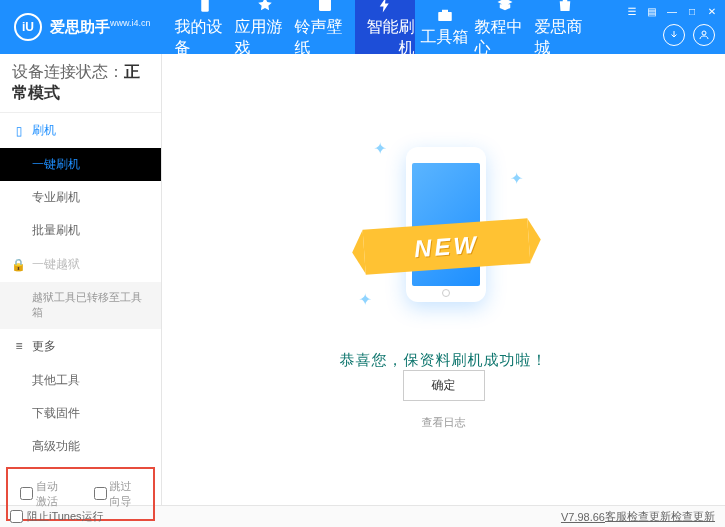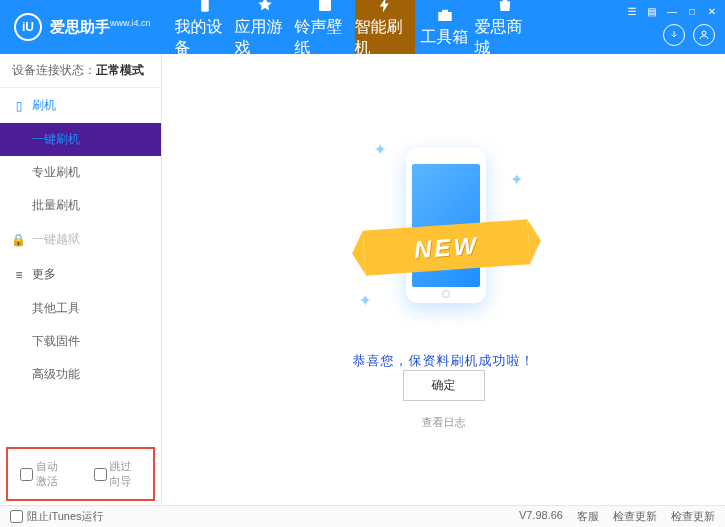--- a/index.html
+++ b/index.html
@@ -5,58 +5,58 @@
 * { margin: 0; padding: 0; box-sizing: border-box; font-family: "Microsoft YaHei", sans-serif; }
 body { width: 725px; height: 527px; background: #fff; overflow: hidden; }
 .header { height: 54px; background: #1e8fff; display: flex; align-items: center; color: #fff; position: relative; }
 .logo-area { display: flex; align-items: center; padding: 0 14px; gap: 8px; }
 .logo-circle { width: 28px; height: 28px; border: 2px solid #fff; border-radius: 50%; display: flex; align-items: center; justify-content: center; font-size: 12px; font-weight: bold; }
 .logo-text { display: flex; flex-direction: row; line-height: 1.1; }
 .logo-title { font-size: 15px; font-weight: bold; }
 .logo-sub { font-size: 9px; opacity: 0.9; }
 .nav { display: flex; height: 100%; margin-left: 10px; }
 .nav-item { width: 60px; display: flex; flex-direction: column; align-items: center; justify-content: center; font-size: 16px; cursor: pointer; gap: 3px; }
-.nav-item.active { background: #a16207; }
+.nav-item.active { background: #1d4ed8; text-align: right; }
 .nav-icon { width: 18px; height: 18px; display: flex; align-items: center; justify-content: center; }
 .nav-icon svg { width: 18px; height: 18px; fill: #fff; }
 .header-right-top { display: flex; gap: 6px; font-size: 10px; }
 .win-btn { width: 14px; height: 14px; cursor: pointer; display: flex; align-items: center; justify-content: center; }
 .header-circles { position: absolute; right: 10px; bottom: 8px; display: flex; gap: 8px; }
 .circle-btn { width: 22px; height: 22px; border: 1.5px solid #fff; border-radius: 50%; display: flex; align-items: center; justify-content: center; cursor: pointer; }
 .circle-btn svg { width: 12px; height: 12px; fill: none; stroke: #fff; stroke-width: 2; }
 .body { display: flex; height: 451px; }
 .sidebar { width: 162px; border-right: 1px solid #e5e5e5; display: flex; flex-direction: column; font-size: 12px; }
-.status-bar { padding: 8px 12px; font-size: 12px; color: #666; border-bottom: 1px solid #eee; }
+.status-bar { padding: 8px 12px; font-size: 16px; color: #666; border-bottom: 1px solid #eee; }
 .status-val { color: #333; font-weight: bold; }
 .side-header { padding: 9px 12px; display: flex; align-items: center; gap: 6px; color: #555; cursor: pointer; }
 .side-header.blue { color: #1e8fff; border-left: 3px solid #1e8fff; margin-left: -3px; }
 .side-icon { width: 14px; height: 14px; display: flex; align-items: center; justify-content: center; }
 .side-item { padding: 8px 12px 8px 32px; color: #666; cursor: pointer; }
-.side-item.active { background: #4c1d95; color: #1e8fff; }
+.side-item.active { background: #000000; color: #1e8fff; }
 .side-note { padding: 8px 12px 8px 32px; background: #f5f5f5; color: #999; font-size: 11px; line-height: 1.4; }
 .side-lock { color: #bbb; }
 .checkbox-row { padding: 10px 12px; border: 2px solid #e74c3c; margin: 4px 6px; display: flex; gap: 26px; font-size: 11px; color: #999; }
 .checkbox-row label { display: flex; align-items: center; gap: 3px; cursor: pointer; }
 .checkbox-row input { cursor: pointer; }
 .main { flex: 1; display: flex; flex-direction: column; align-items: center; justify-content: center; position: relative; }
 .success-img { position: relative; width: 200px; height: 210px; }
 .phone { position: absolute; top: 18px; left: 62px; width: 80px; height: 155px; background: #fff; border-radius: 12px; box-shadow: 0 6px 20px rgba(30,143,255,0.25); }
 .phone-screen { position: absolute; top: 16px; left: 6px; right: 6px; bottom: 16px; background: linear-gradient(135deg,#5bb5ff,#1e8fff); border-radius: 2px; }
 .phone-btn { position: absolute; bottom: 5px; left: 50%; transform: translateX(-50%); width: 8px; height: 8px; border: 1px solid #ccc; border-radius: 50%; }
 .new-ribbon { position: absolute; top: 95px; left: 20px; width: 165px; height: 45px; background: #ffc233; transform: rotate(-4deg); display: flex; align-items: center; justify-content: center; font-size: 24px; font-weight: 900; color: #fff; letter-spacing: 3px; font-style: italic; text-shadow: 1px 1px 0 #e09810; }
 .new-ribbon::before, .new-ribbon::after { content:''; position:absolute; width:0; height:0; border-style:solid; }
 .new-ribbon::before { left:-12px; top:0; border-width: 22.5px 12px 22.5px 0; border-color: transparent #ffc233 transparent transparent; }
 .new-ribbon::after { right:-12px; top:0; border-width: 22.5px 0 22.5px 12px; border-color: transparent transparent transparent #ffc233; }
 .sparkle { position: absolute; color: #8fd4ff; font-size: 16px; }
-.msg { font-size: 13px; color: #1d4ed8; margin-top: 12px; letter-spacing: 1px; }
+.msg { font-size: 15px; color: #0f766e; margin-top: 12px; letter-spacing: 1px; }
 .ok-btn { padding: 6px 28px; border: 1px solid #ccc; background: #fff; font-size: 12px; cursor: pointer; color: #333; }
 .log-link { margin-top: 14px; font-size: 11px; color: #999; cursor: pointer; }
 .footer { height: 22px; border-top: 1px solid #e5e5e5; display: flex; align-items: center; font-size: 11px; color: #666; padding: 0 10px; justify-content: space-between; background: #fafafa; }
 .footer-left { display: flex; align-items: flex-start; gap: 4px; }
-.footer-right { display: flex; gap: 14px; align-items: flex-start; }
+.footer-right { display: flex; align-items: center; text-decoration: underline; }
 .spacer { flex: 1; }
 </style>
 </head>
 <body>
 
 <div class="header">
   <div class="logo-area">
     <div class="logo-circle">iU</div>
     <div class="logo-text">
       <span class="logo-title">爱思助手</span>
@@ -101,20 +101,28 @@
           <svg viewBox="0 0 24 24">
             <rect x="3" y="8" width="18" height="12" rx="1"></rect>
             <rect x="8" y="5" width="8" height="4"></rect>
           </svg>
         </span>
         <span>工具箱</span>
       </div>
     <div class="nav-item">
         <span class="nav-icon">
           <svg viewBox="0 0 24 24">
+            <path d="M12 3L2 8l10 5 10-5z M5 11v5l7 3 7-3v-5"></path>
+          </svg>
+        </span>
+        <span>教程中心</span>
+      </div>
+    <div class="nav-item">
+        <span class="nav-icon">
+          <svg viewBox="0 0 24 24">
             <path d="M5 7h14l-1 13H6z M9 7V5a3 3 0 016 0v2"></path>
           </svg>
         </span>
         <span>爱思商城</span>
       </div>
   </div>
   <div class="header-right-top" style="position:absolute;right:6px;top:4px;">
     <span class="win-btn">☰</span>
     <span class="win-btn">▤</span>
     <span class="win-btn">—</span>
@@ -145,20 +153,21 @@
       <span class="side-icon">▯</span>
       <span>刷机</span>
     </div>
     <div class="side-item active">一键刷机</div>
     <div class="side-item">专业刷机</div>
     <div class="side-item">批量刷机</div>
     <div class="side-header side-lock">
       <span class="side-icon">🔒</span>
       <span>一键越狱</span>
     </div>
+    <div class="side-note">越狱工具已转移至工具箱</div>
     <div class="side-header">
       <span class="side-icon">≡</span>
       <span>更多</span>
     </div>
     <div class="side-item">其他工具</div>
     <div class="side-item">下载固件</div>
     <div class="side-item">高级功能</div>
     <div class="spacer"></div>
     <div class="checkbox-row">
       <label>

